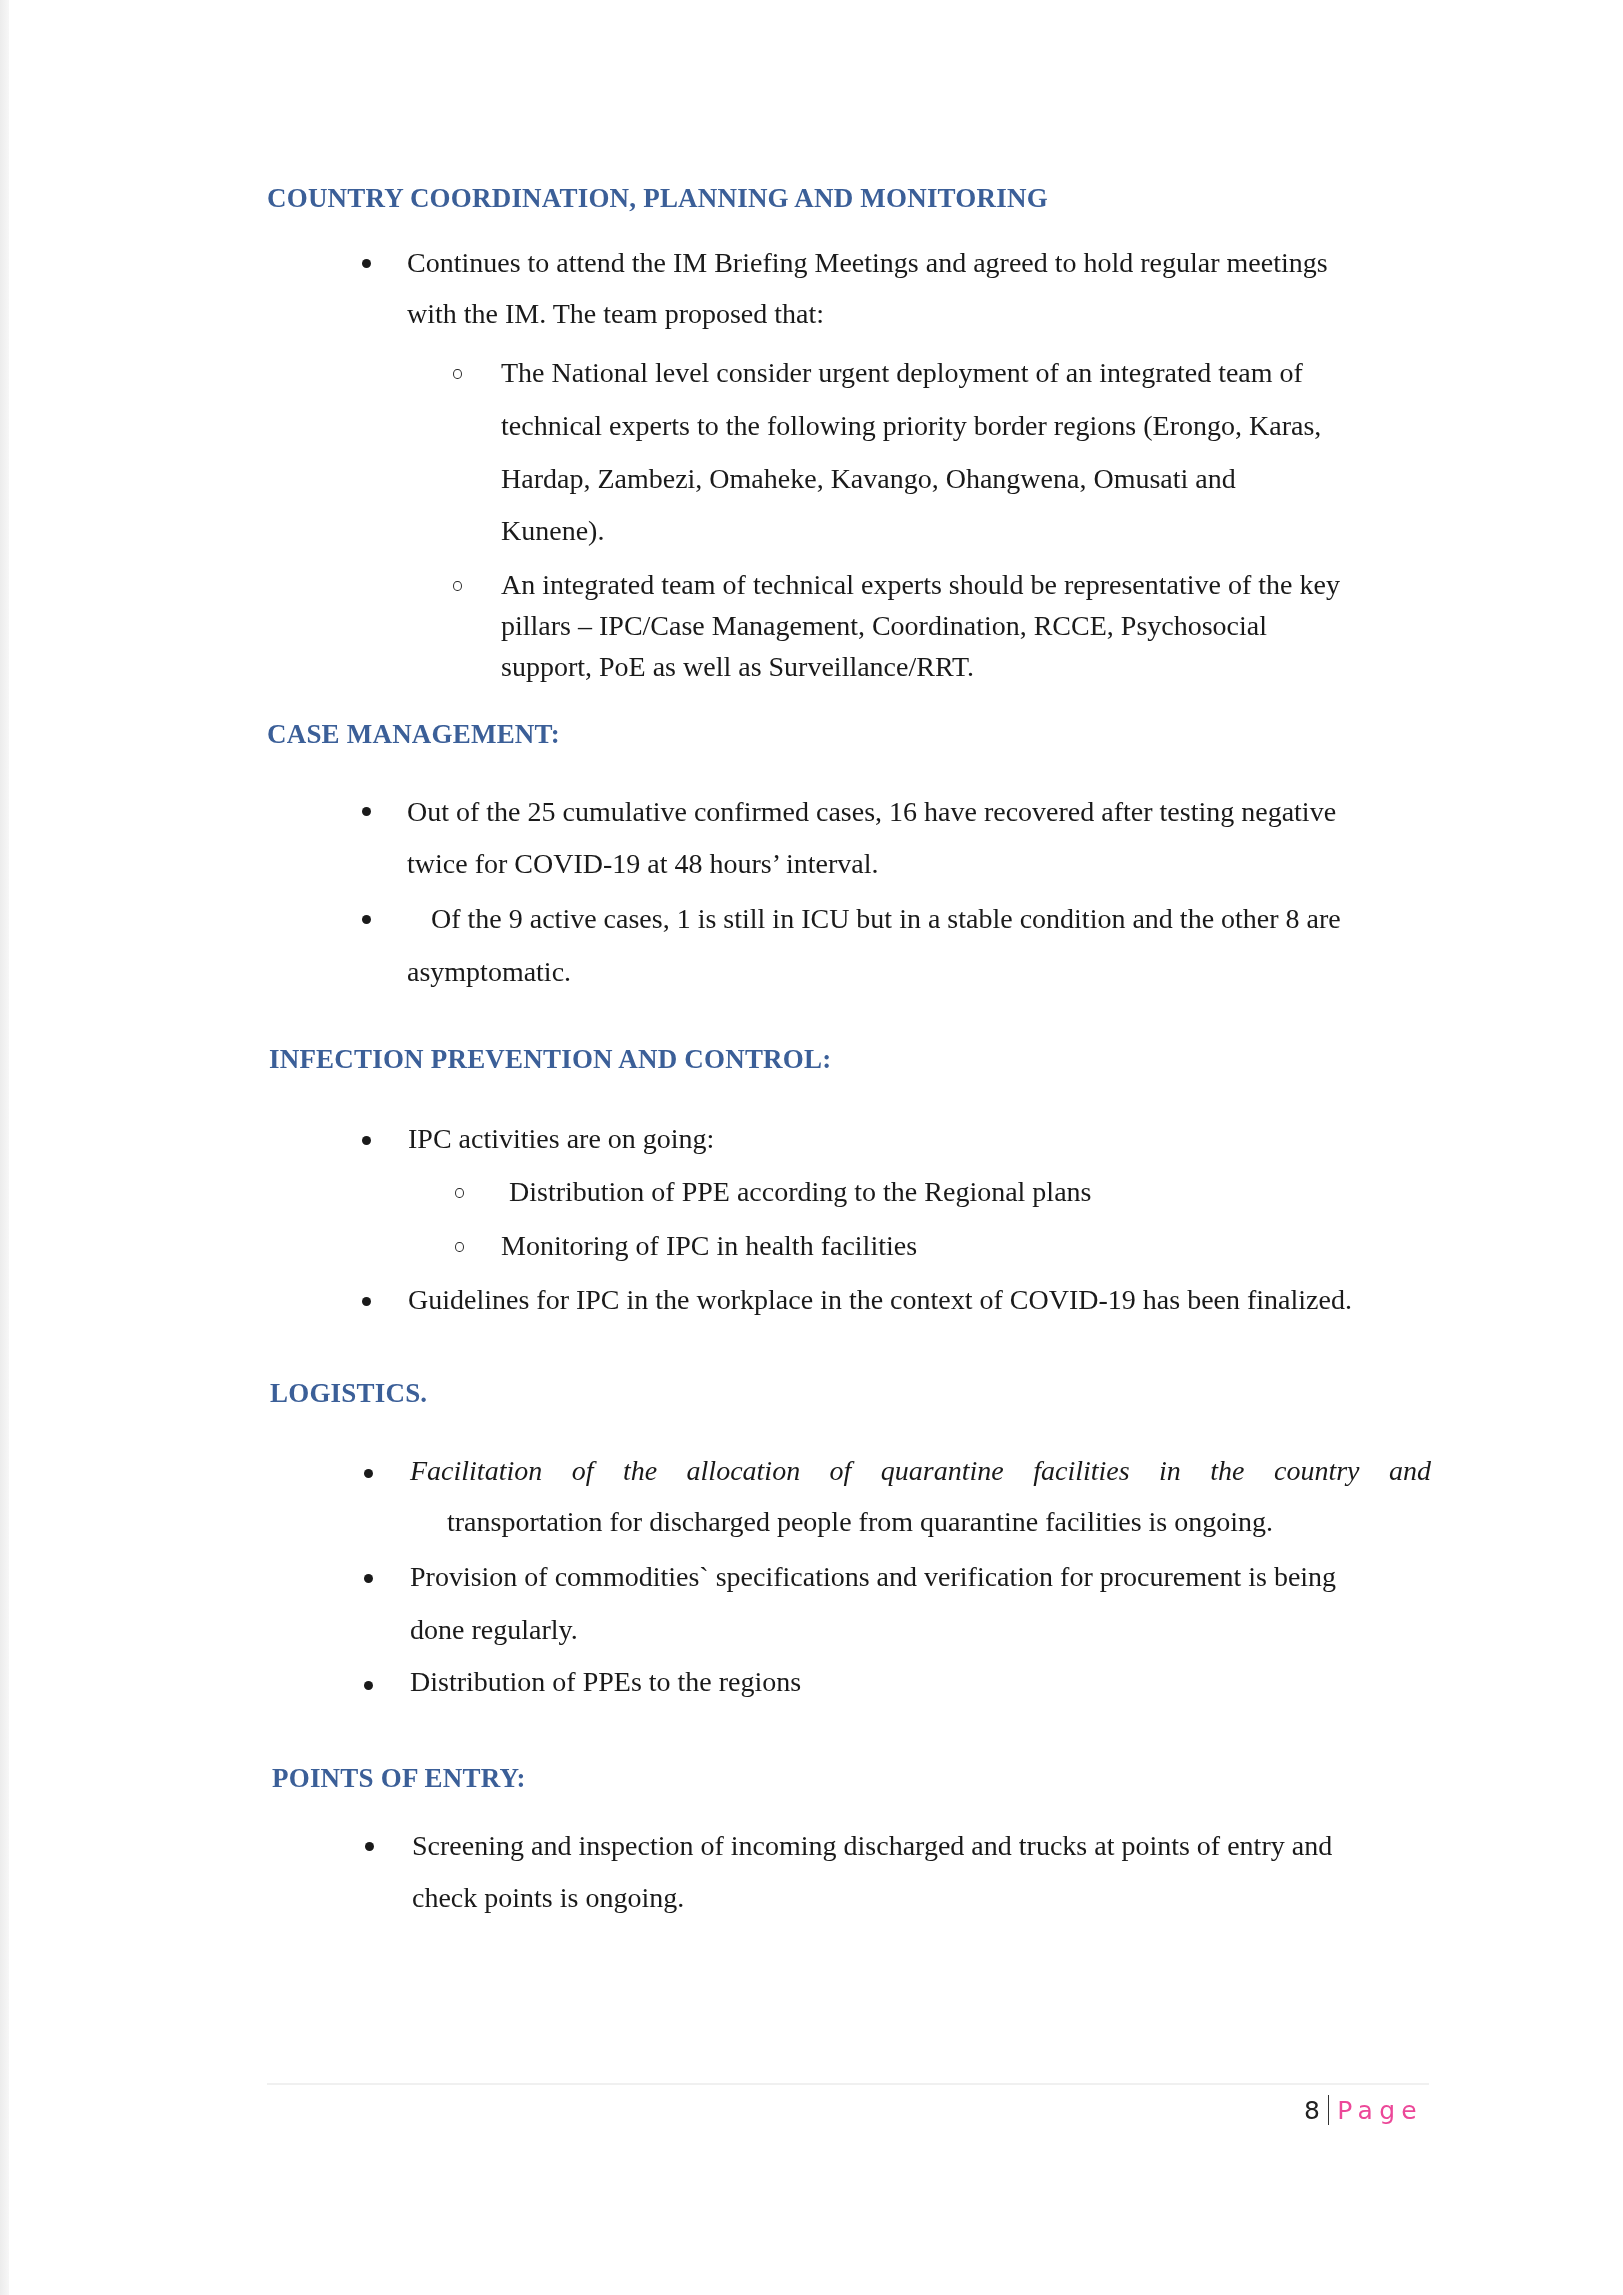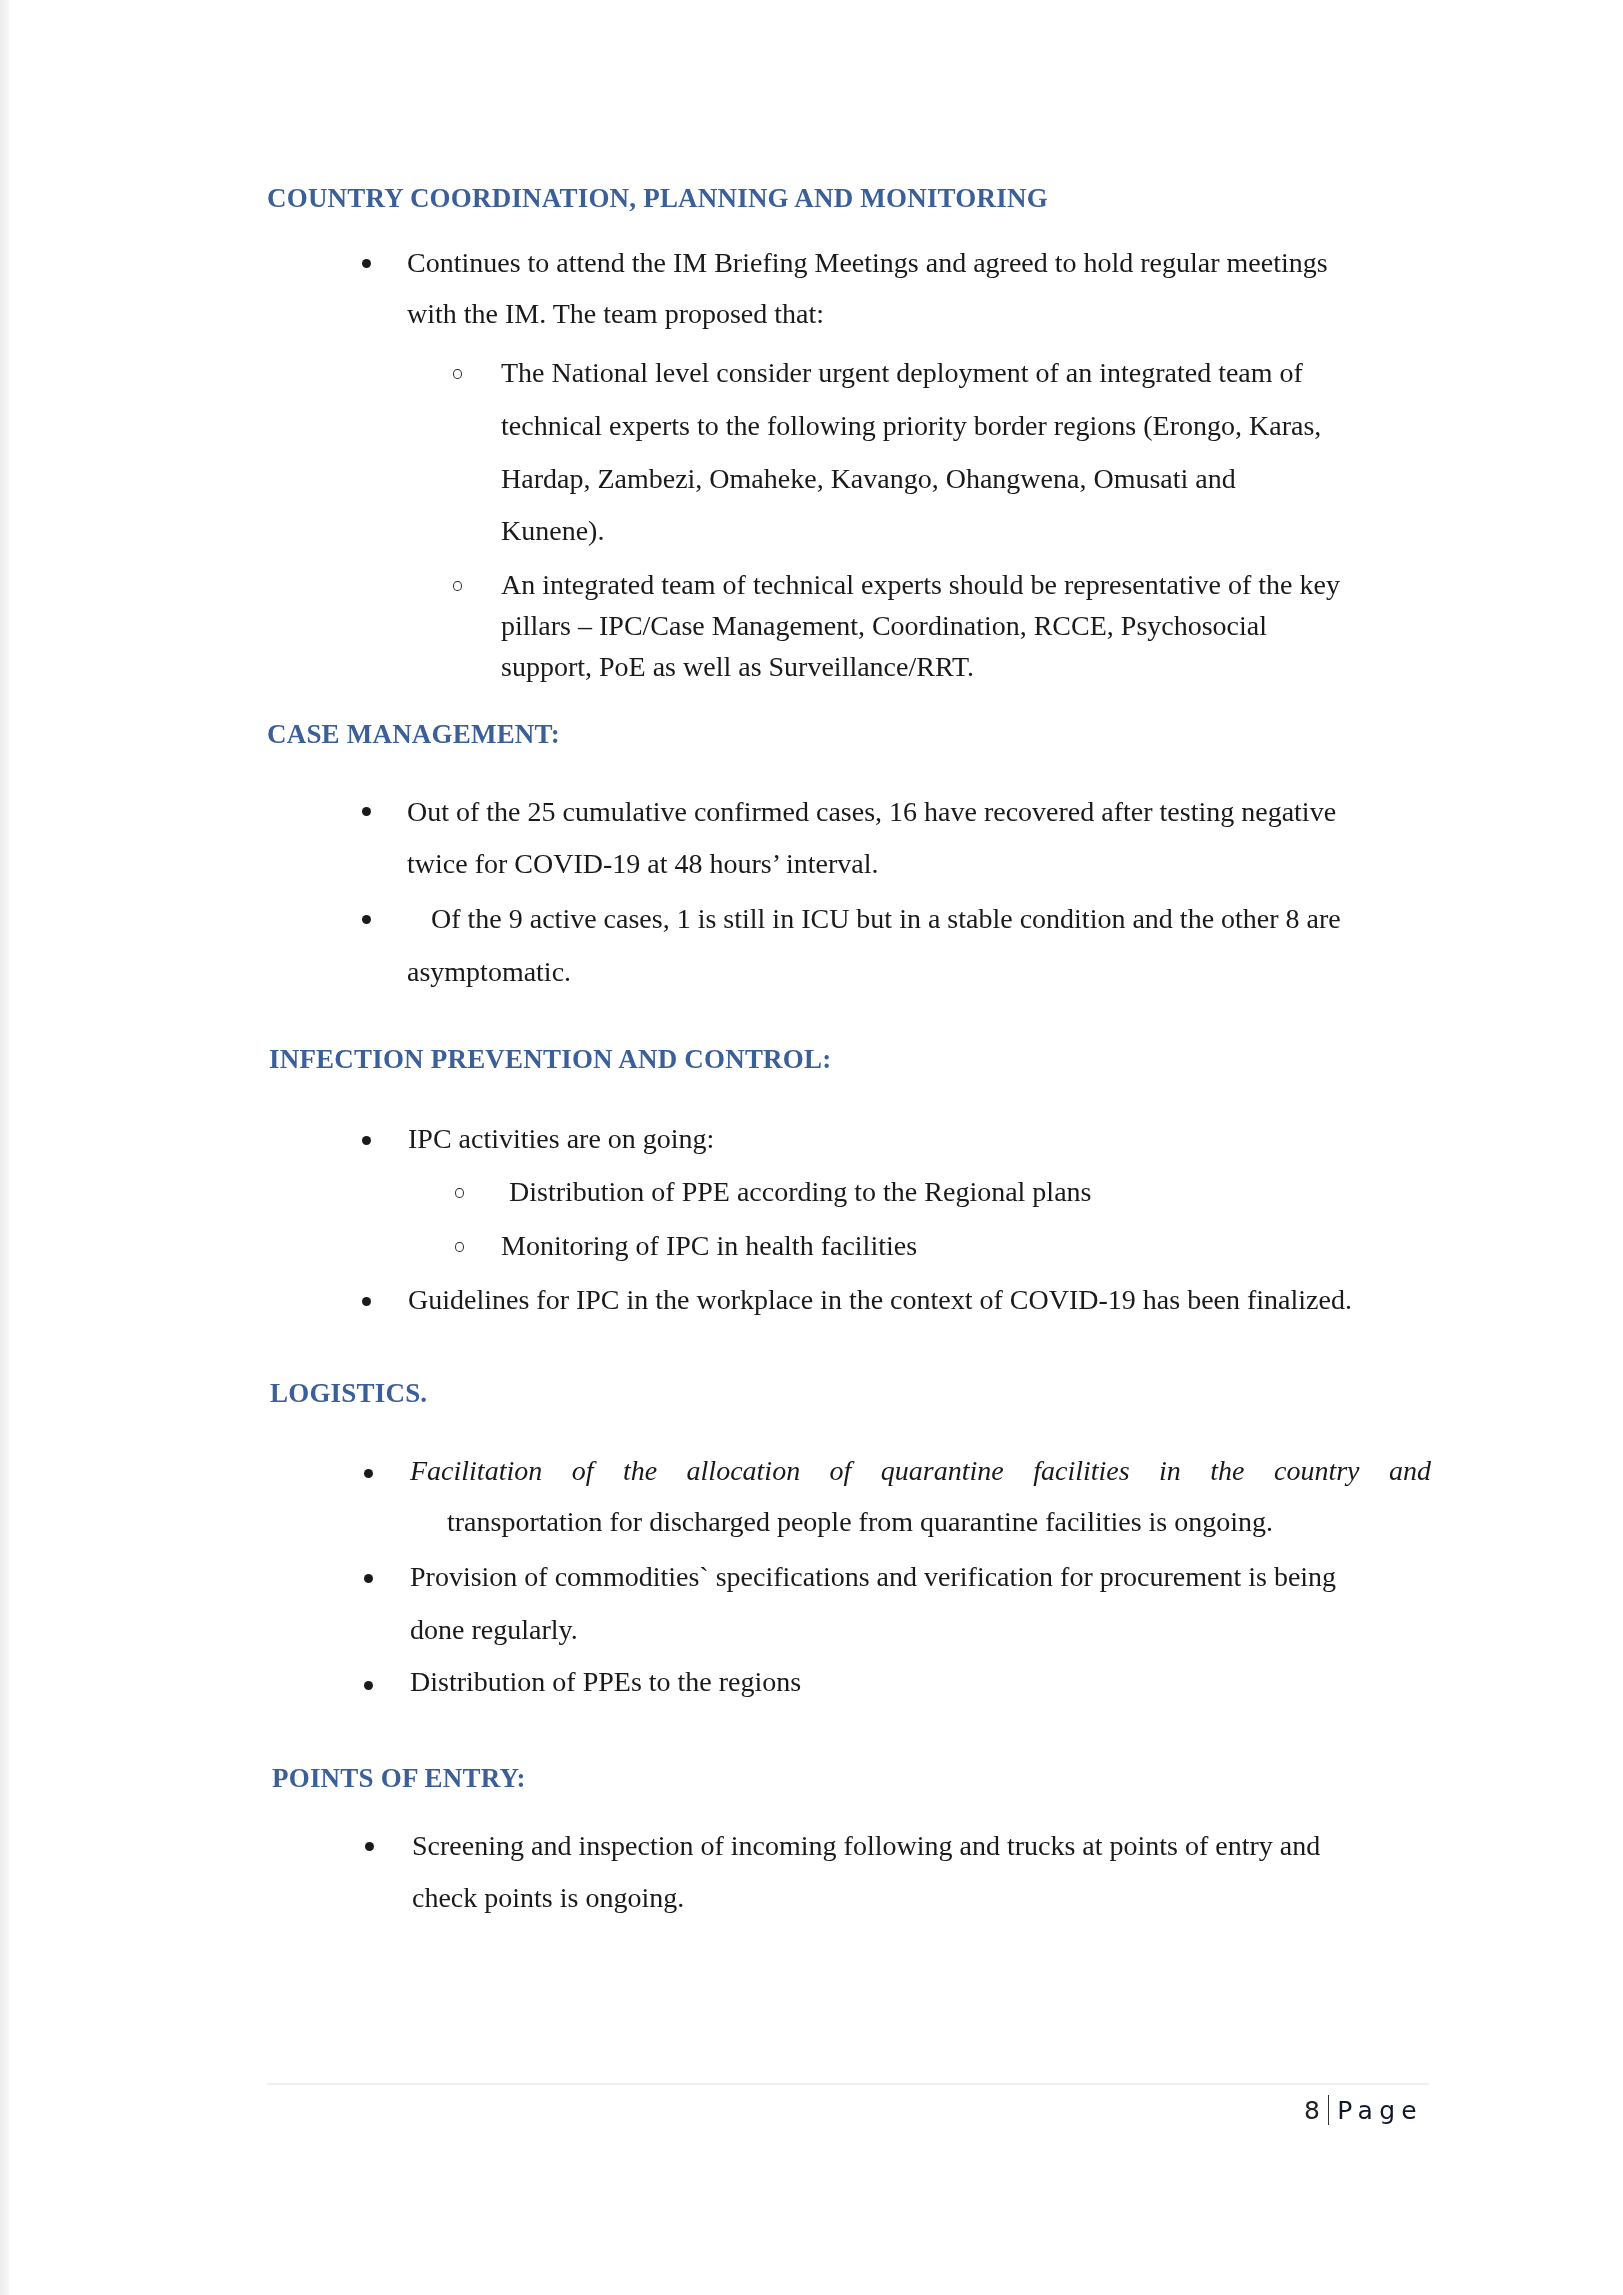--- a/index.html
+++ b/index.html
@@ -9,21 +9,21 @@
           background:linear-gradient(to right,#ececec,#f7f7f7); }
   .heading { position:absolute; font-family:"Liberation Serif", serif; font-weight:bold;
              font-size:27px; letter-spacing:0.2px; color:#3b5f98;text-align:right; }
   .line { position:absolute; font-size:28px; line-height:31px; white-space:nowrap; }
   .bullet { position:absolute; width:9.4px; height:9.4px; border-radius:50%; background:#1a1a1a; }
   .sub { position:absolute; width:8.6px; height:10.2px; border:1.6px solid #2a2a2a; border-radius:50%; box-sizing:border-box; }
   .justify { text-align:justify; text-align-last:justify; }
   .rule { position:absolute; left:267px; width:1162px; top:2083px; height:1.6px; background:#f0f0f0; }
   .footer { position:absolute; top:2095px; left:1304px; font-family:"DejaVu Sans", sans-serif; font-size:25px; color:#222; white-space:nowrap; }
   .footer .sep { display:inline-block; width:1.6px; height:30px; background:#333; vertical-align:-6.3px; margin:0 7.9px 0 7.9px; }
-  .footer .pg { color:#0f172a; letter-spacing:6.3px;margin-top:35px; }
+  .footer .pg { color:#ec4899; letter-spacing:6.3px;margin-top:35px; }
 </style>
 </head>
 <body>
 
 <div class="edge"></div>
 
 <div class="heading" style="left:267px;top:183px;">COUNTRY COORDINATION, PLANNING AND MONITORING</div>
 
 <div class="bullet" style="left:362px;top:259px;"></div>
 <div class="line" style="left:407px;top:247px;">Continues to attend the IM Briefing Meetings and agreed to hold regular meetings</div>
@@ -73,20 +73,20 @@
 <div class="bullet" style="left:364px;top:1574px;"></div>
 <div class="line" style="left:410px;top:1561px;">Provision of commodities` specifications and verification for procurement is being</div>
 <div class="line" style="left:410px;top:1614px;">done regularly.</div>
 
 <div class="bullet" style="left:364px;top:1681px;"></div>
 <div class="line" style="left:410px;top:1666px;">Distribution of PPEs to the regions</div>
 
 <div class="heading" style="left:272px;top:1763px;">POINTS OF ENTRY:</div>
 
 <div class="bullet" style="left:365px;top:1842px;"></div>
-<div class="line" style="left:412px;top:1830px;">Screening and inspection of incoming following and trucks at points of entry and</div>
+<div class="line" style="left:412px;top:1830px;">Screening and inspection of incoming discharged and trucks at points of entry and</div>
 <div class="line" style="left:412px;top:1882px;">check points is ongoing.</div>
 
 <div class="rule"></div>
 <div class="footer">
   <span>8</span><span class="sep"></span><span class="pg">Page</span>
 </div>
 
 
 </body></html>

